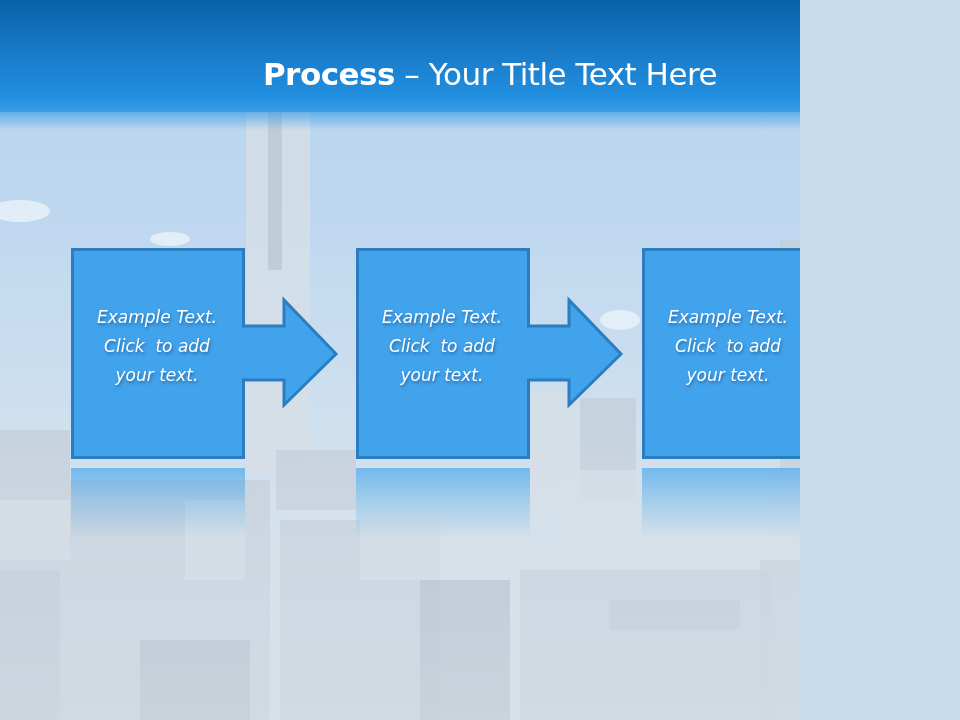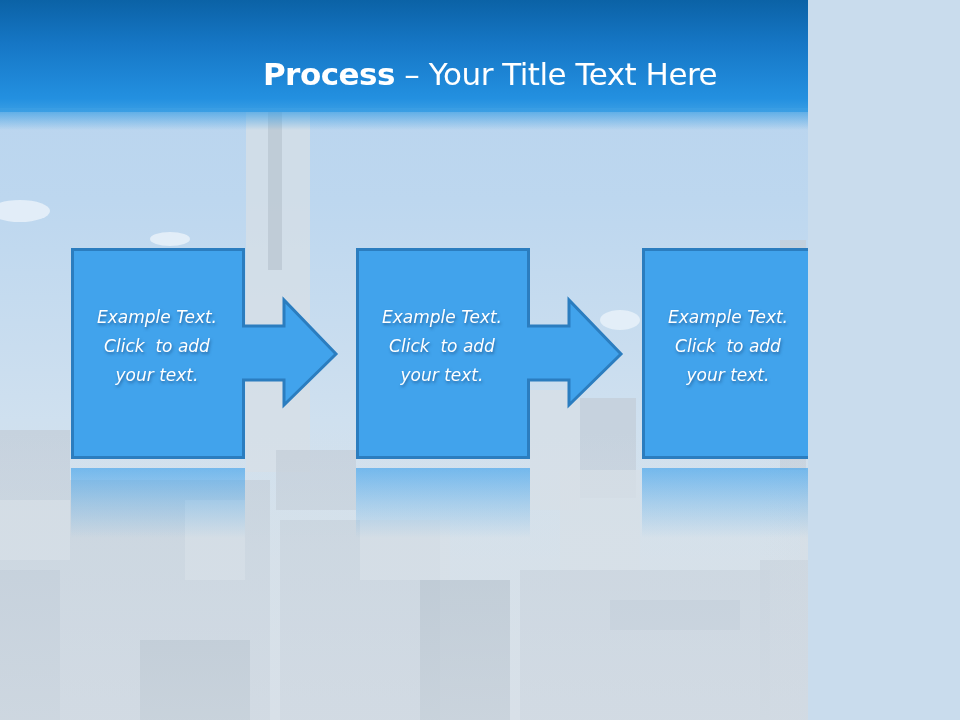--- a/index.html
+++ b/index.html
@@ -1,19 +1,19 @@
 <!DOCTYPE html>
 <html><head>
   <meta charset="utf-8">
   <style>
     html, body { margin: 0; padding: 0; }
     body { width: 960px; height: 720px; overflow: hidden; position: relative;
            font-family: "DejaVu Sans", "Liberation Sans", sans-serif; background: #c9dced; }
     .slide { position: absolute; left: 0; top: 0; width: 800px; height: 720px; overflow: hidden;
-             background: linear-gradient(180deg, #b7d3ee 0px, #bdd7ef 200px, #cfe0ef 420px, #d6e1ea 560px, #d8e0e8 720px); padding-left: 8px; }
+             background: linear-gradient(180deg, #b7d3ee 0px, #bdd7ef 200px, #cfe0ef 420px, #d6e1ea 560px, #d8e0e8 720px); }
     
     .city { position: absolute; left: 0; top: 0; width: 960px; height: 720px; }
     .bld { position: absolute; background: #c3ced8; opacity: .75; }
     .bld.light { background: #d7dfe6; }
     .bld.mid { background: #b9c6d2; }
     .bld.dark { background: #aab7c3; }
     .cloud { position: absolute; background: #e6f0f8; border-radius: 50%; opacity: .9; }
     .haze { position: absolute; left: 0; top: 430px; width: 960px; height: 290px;
             background: linear-gradient(180deg, rgba(214,224,233,0) 0%, rgba(214,224,233,.35) 40%, rgba(216,224,232,.6) 100%); }
     .haze-right { position: absolute; left: 760px; top: 460px; width: 200px; height: 260px;

